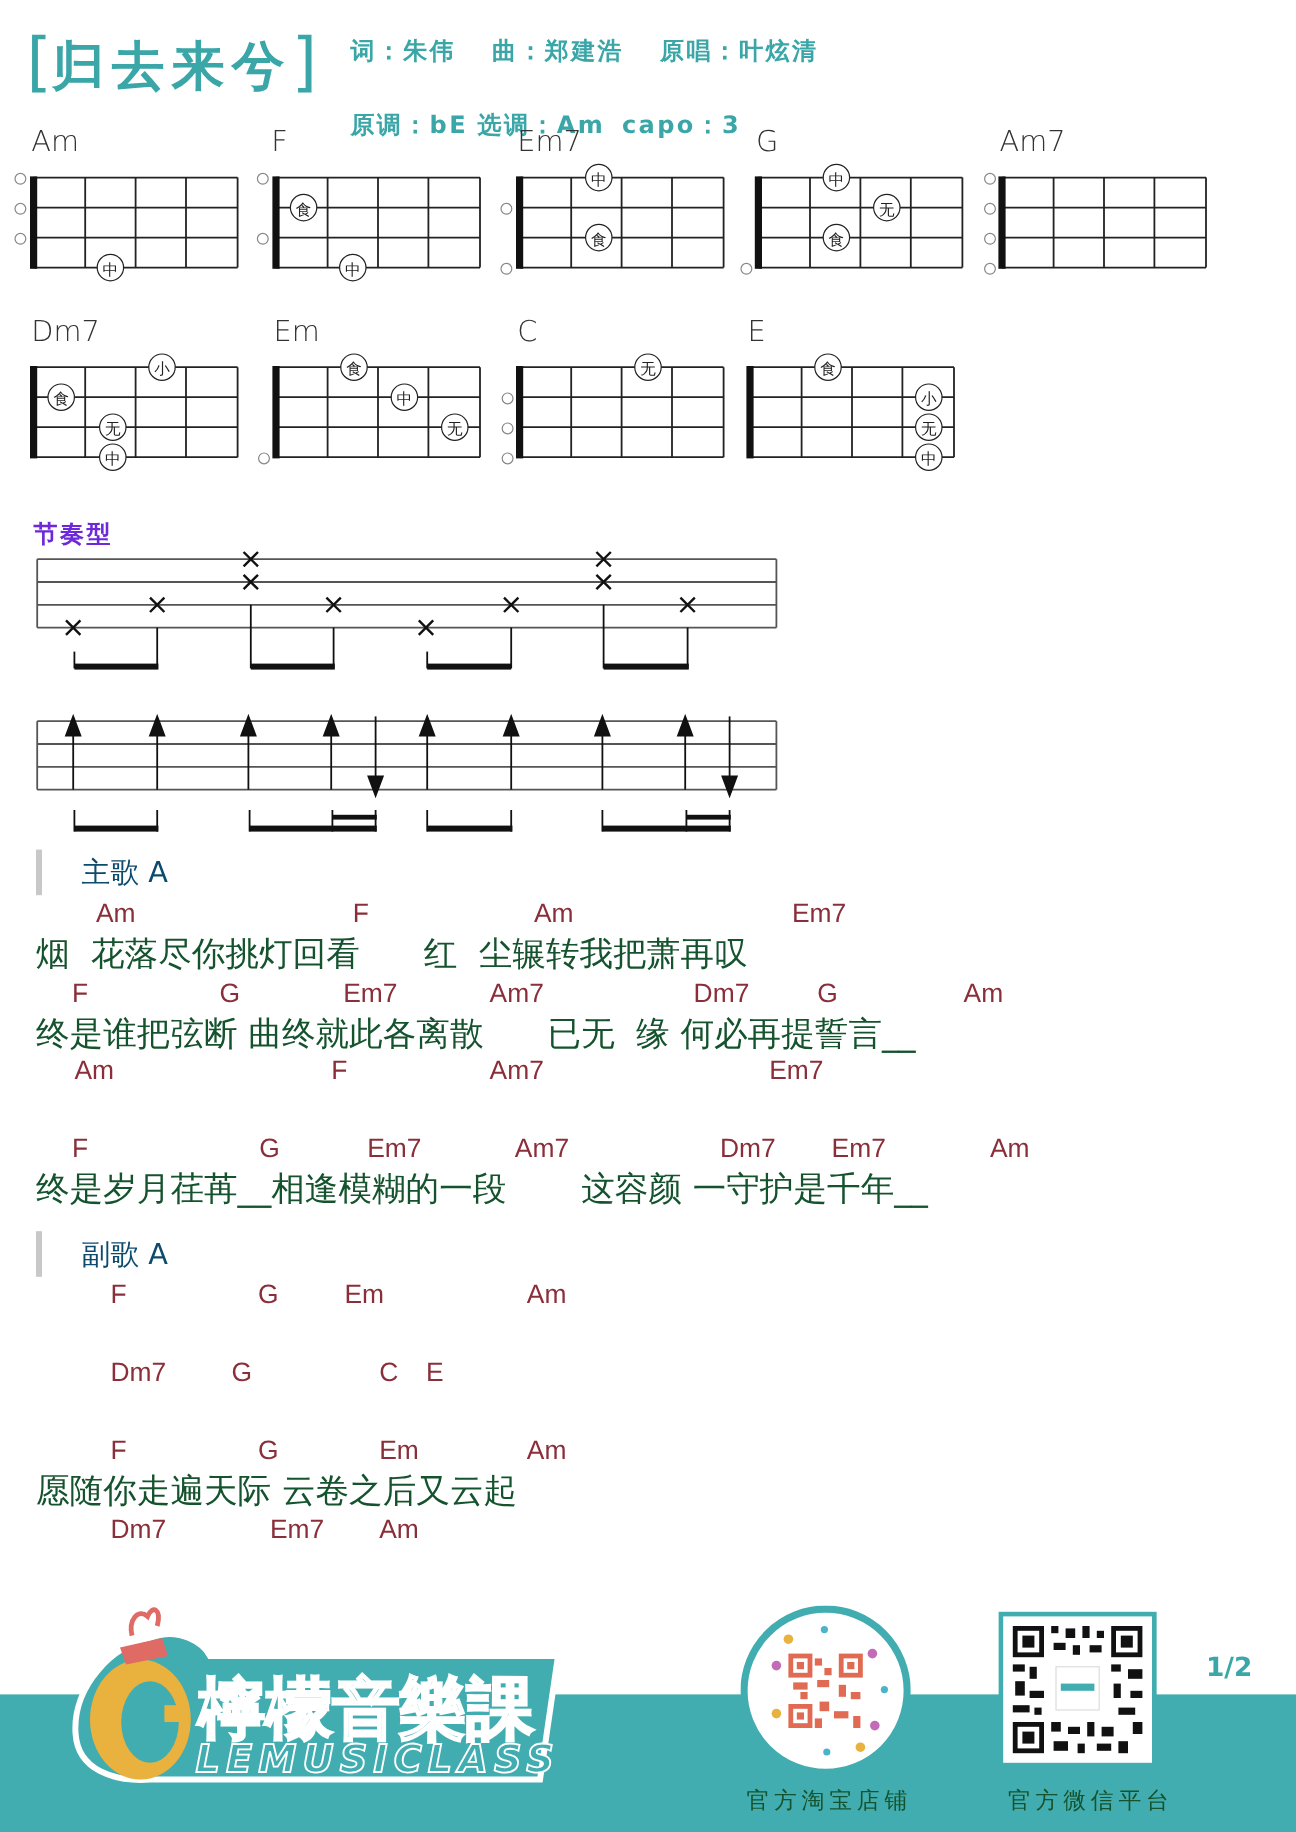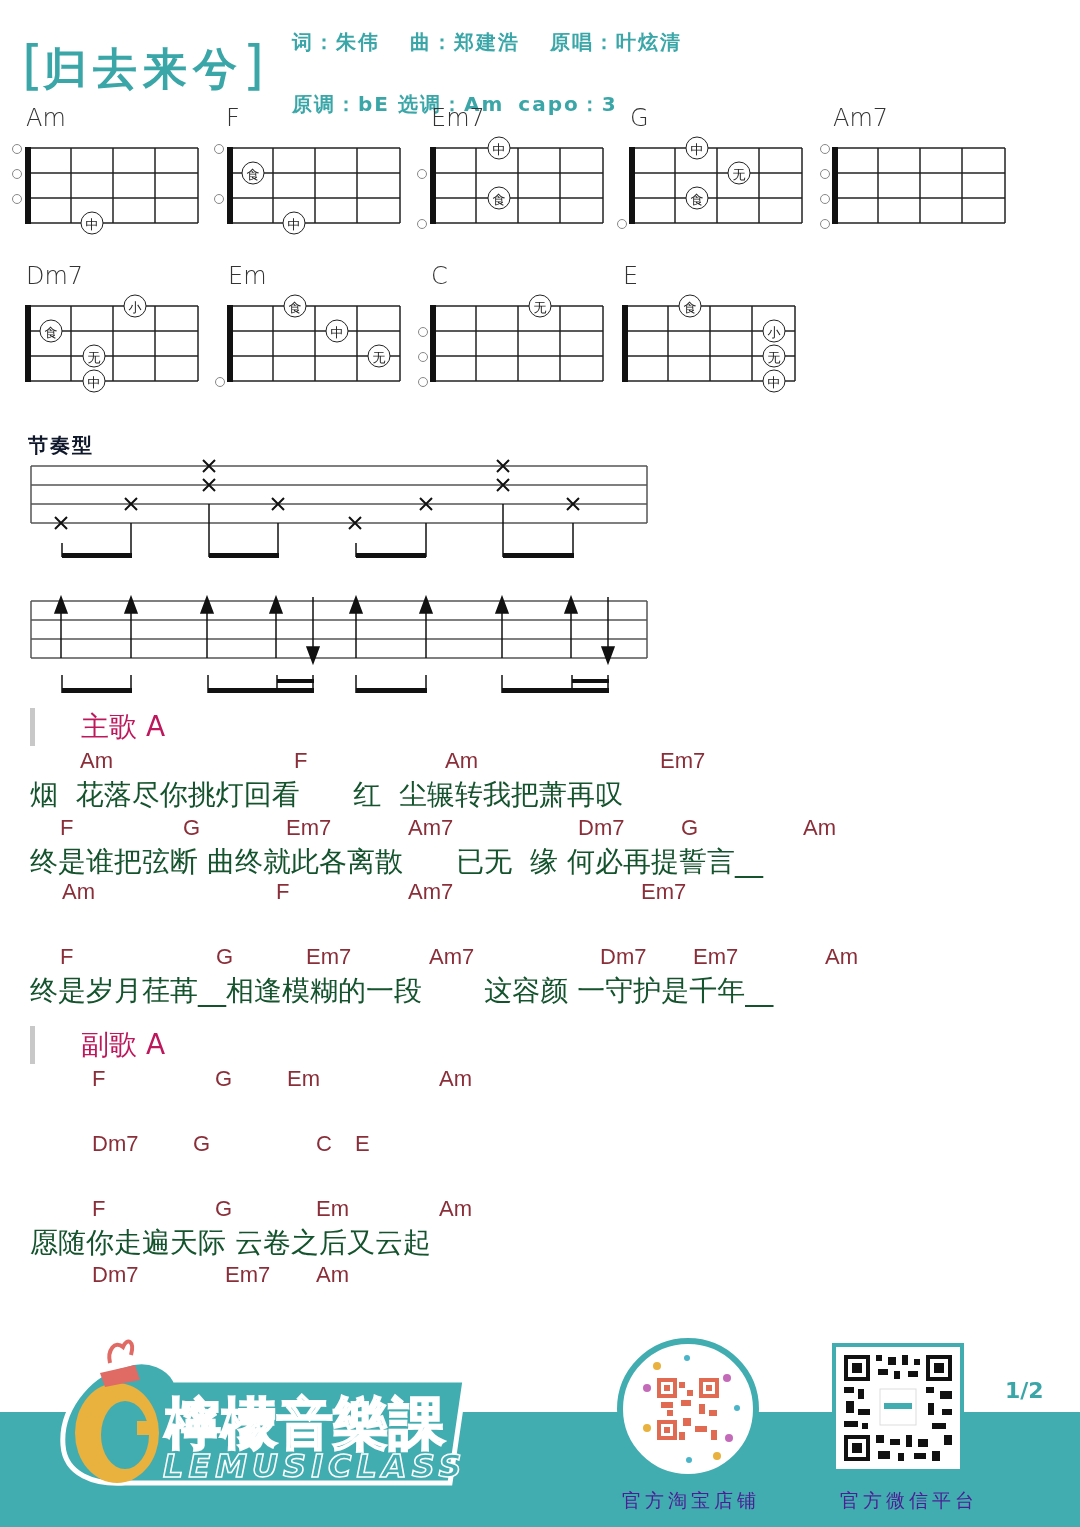--- a/index.html
+++ b/index.html
@@ -7,62 +7,62 @@
       width: 1080px; height: 1527px; position: relative; overflow: hidden;
       background: #ffffff;
       font-family: "DejaVu Sans", "Liberation Sans", sans-serif;
       color: #333;
     }
     .abs { position: absolute; }
     
     .title {
       position: absolute; left: 22px; top: 22px;
       font-size: 44px; font-weight: bold; color: #3aa6a8; letter-spacing: 6px;
-      line-height: 88px; white-space: nowrap;
+      line-height: 60px; white-space: nowrap;
     }
     .title .br { font-weight: normal; font-size: 54px; letter-spacing: 0; }
     .meta {
       position: absolute; left: 292px; font-size: 20px; font-weight: bold;
       color: #3aa6a8; letter-spacing: 2px; white-space: nowrap; line-height: 24px;
     }
     .meta span { margin-right: 30px; }
     
     .chord { position: absolute; width: 200px; height: 140px; }
     .chord-name {
       position: absolute; left: 0; top: 0; font-size: 24px; color: #333;
       font-family: "DejaVu Sans", sans-serif; font-weight: 300;
     }
     .chord svg { position: absolute; left: 0; top: 0; }
     
     .section-label-teal {
       position: absolute; left: 28px; top: 432px; font-size: 20px; font-weight: bold;
-      color: #0f172a; letter-spacing: 2px;
+      color: #6d28d9; letter-spacing: 2px;
     }
     
     .sec-head {
       position: absolute; left: 30px; height: 38px; border-left: 5px solid #c8c8c8;
-      padding-left: 46px; font-size: 28px; color: #be185d; line-height: 38px;
+      padding-left: 33px; font-size: 24px; color: #0c4a6e; line-height: 38px;
     }
     .line { position: absolute; left: 0; width: 1080px; height: 66px; }
     .chords { position: absolute; left: 0; top: 0; height: 26px; width: 100%; }
     .ch {
       position: absolute; top: 0; font-size: 22px; color: #8a2f3a;
       font-family: "Liberation Sans", sans-serif; white-space: nowrap;
     }
     .lyric {
       position: absolute; left: 30px; top: 28px; font-size: 28px; color: #14532d;
       white-space: pre; letter-spacing: 0px;
     }
     
     .footer-band {
       position: absolute; left: 0; top: 1412px; width: 1080px; height: 115px;
       background: #42adb0;
     }
     .footer-caption {
-      position: absolute; font-size: 19px; color: #4c1d95; letter-spacing: 4px;
+      position: absolute; font-size: 19px; color: #14532d; letter-spacing: 4px;
       white-space: nowrap;
     }
     .page-num {
       position: absolute; left: 1005px; top: 1378px; font-size: 22px;
       font-weight: bold; color: #3aa6a8;
     }
   </style>
 </head>
 <body>
 

